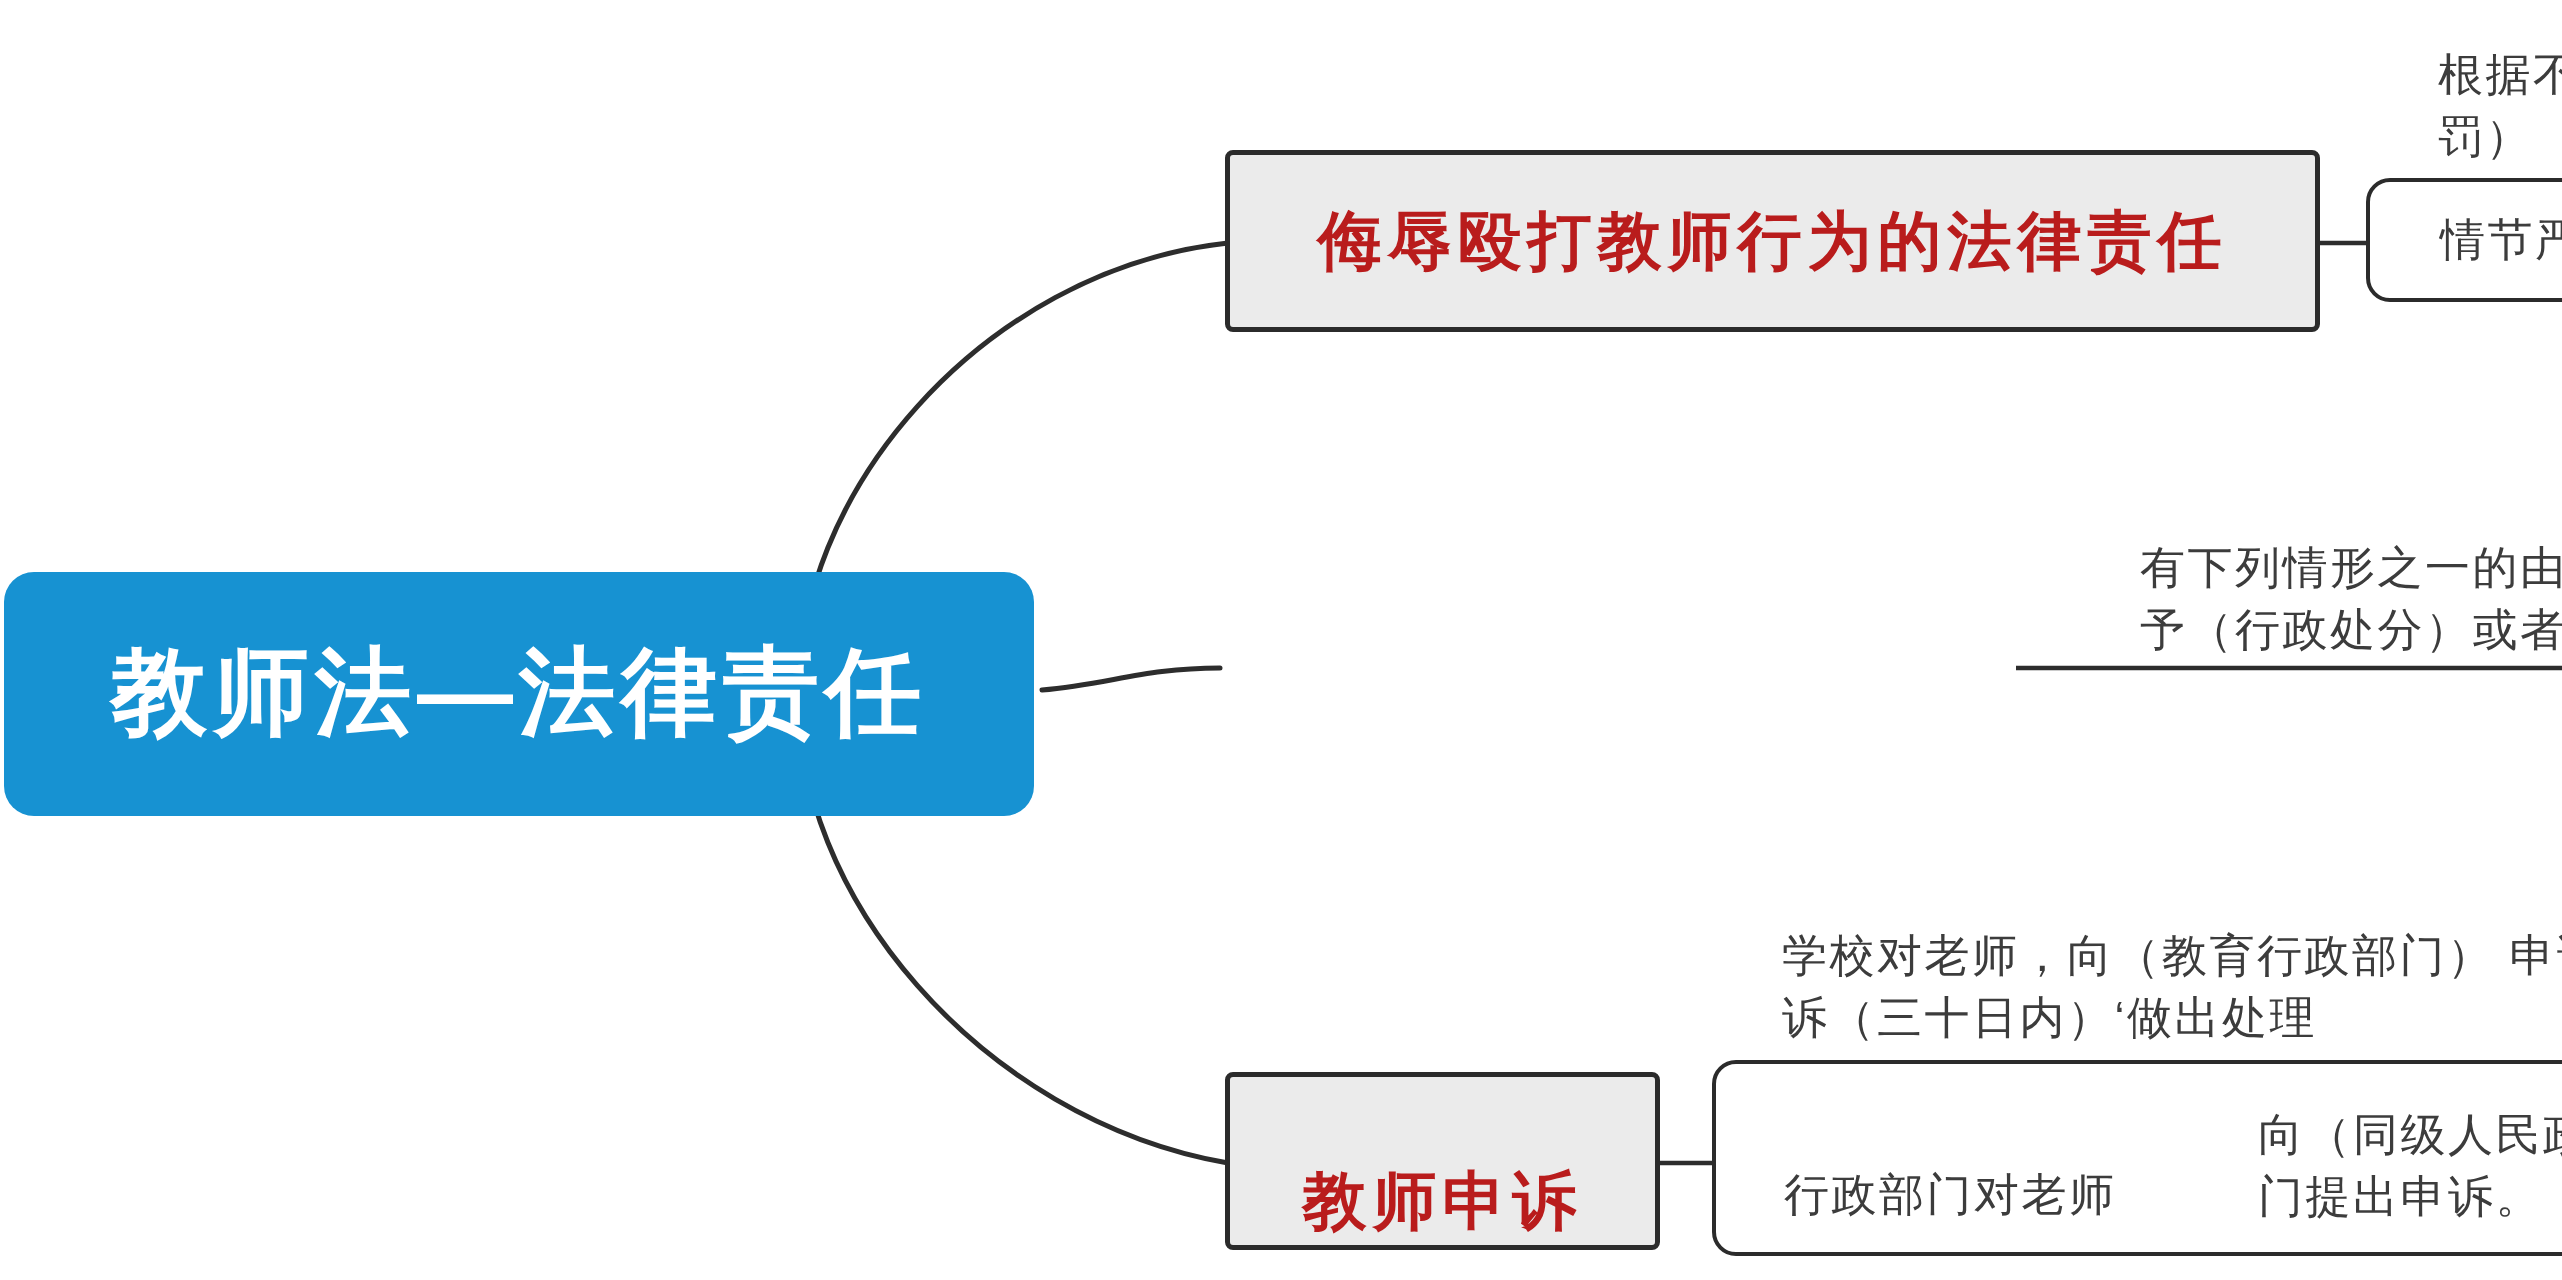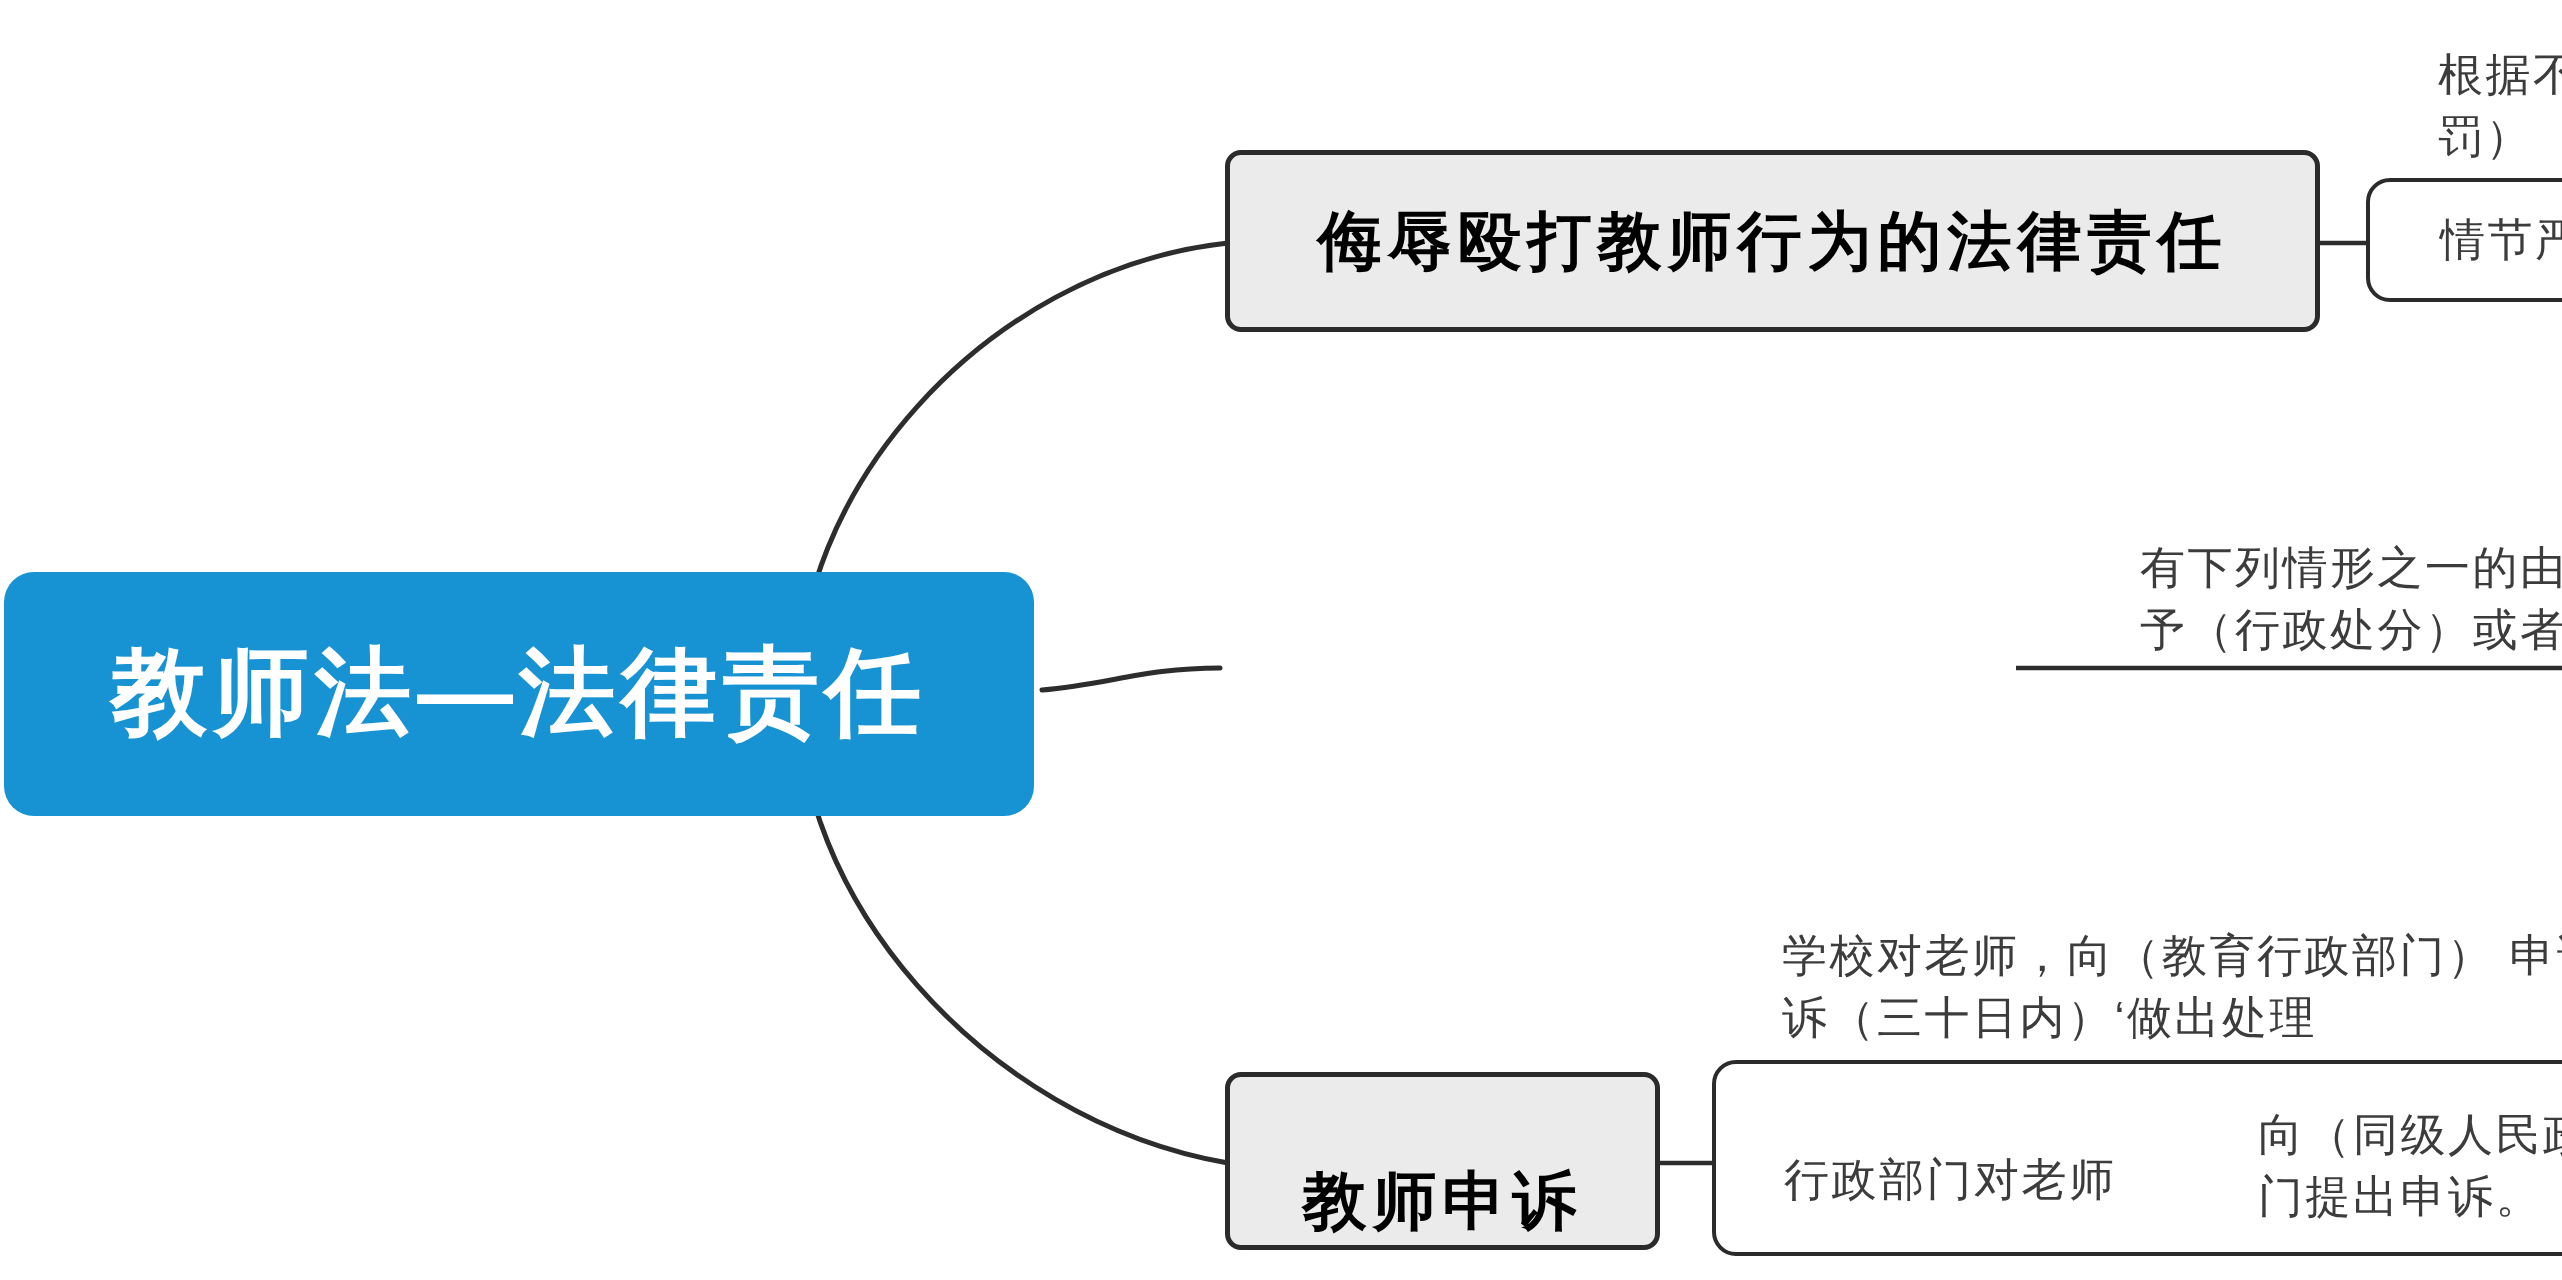--- a/index.html
+++ b/index.html
@@ -9,33 +9,33 @@
   }
   svg.connectors{position:absolute;left:0;top:0;z-index:1;}
   .node{position:absolute;z-index:2;box-sizing:border-box;display:flex;align-items:center;justify-content:center;}
   .root{
     left:4px;top:572px;width:1030px;height:244px;
     background:#1792d2;border-radius:30px;
     color:#ffffff;font-size:96px;font-weight:bold;letter-spacing:6px;
     text-align:center;white-space:nowrap;
   }
   .branch{
-    background:#ebebeb;border:5px solid #2b2b2b;border-radius:16px;
-    color:#000000;font-weight:bold;font-size:64px;letter-spacing:6px;white-space:nowrap;
+    background:#ebebeb;border:5px solid #2b2b2b;border-radius:8px;
+    color:#b91c1c;font-weight:bold;font-size:64px;letter-spacing:6px;white-space:nowrap;
   }
   .b1{left:1225px;top:150px;width:1095px;height:182px;}
   .b2{left:1218px;top:585px;width:800px;height:178px;}
   .b3{left:1225px;top:1072px;width:435px;height:178px;align-items:flex-end;}
   .childbox{
     background:#ffffff;border:4px solid #2b2b2b;border-radius:24px;
     color:#3c3c3c;font-size:45px;letter-spacing:2.5px;white-space:nowrap;
   }
   .c1{left:2366px;top:178px;width:290px;height:124px;justify-content:flex-start;padding-left:70px;}
   .c2{left:1712px;top:1060px;width:940px;height:196px;display:block;}
-  .c2-label{position:absolute;left:68px;top:85px;line-height:62px;}
+  .c2-label{position:absolute;left:68px;top:100px;line-height:62px;}
   .c2-sub{position:absolute;left:542px;top:40px;line-height:62px;}
   .annotation{
     position:absolute;z-index:2;color:#3c3c3c;font-size:45px;
     letter-spacing:2.5px;line-height:62px;white-space:nowrap;
   }
   .a1{left:2438px;top:44px;}
   .a2{left:2140px;top:537px;}
   .a3{left:1782px;top:925px;}
 </style>
 </head>

